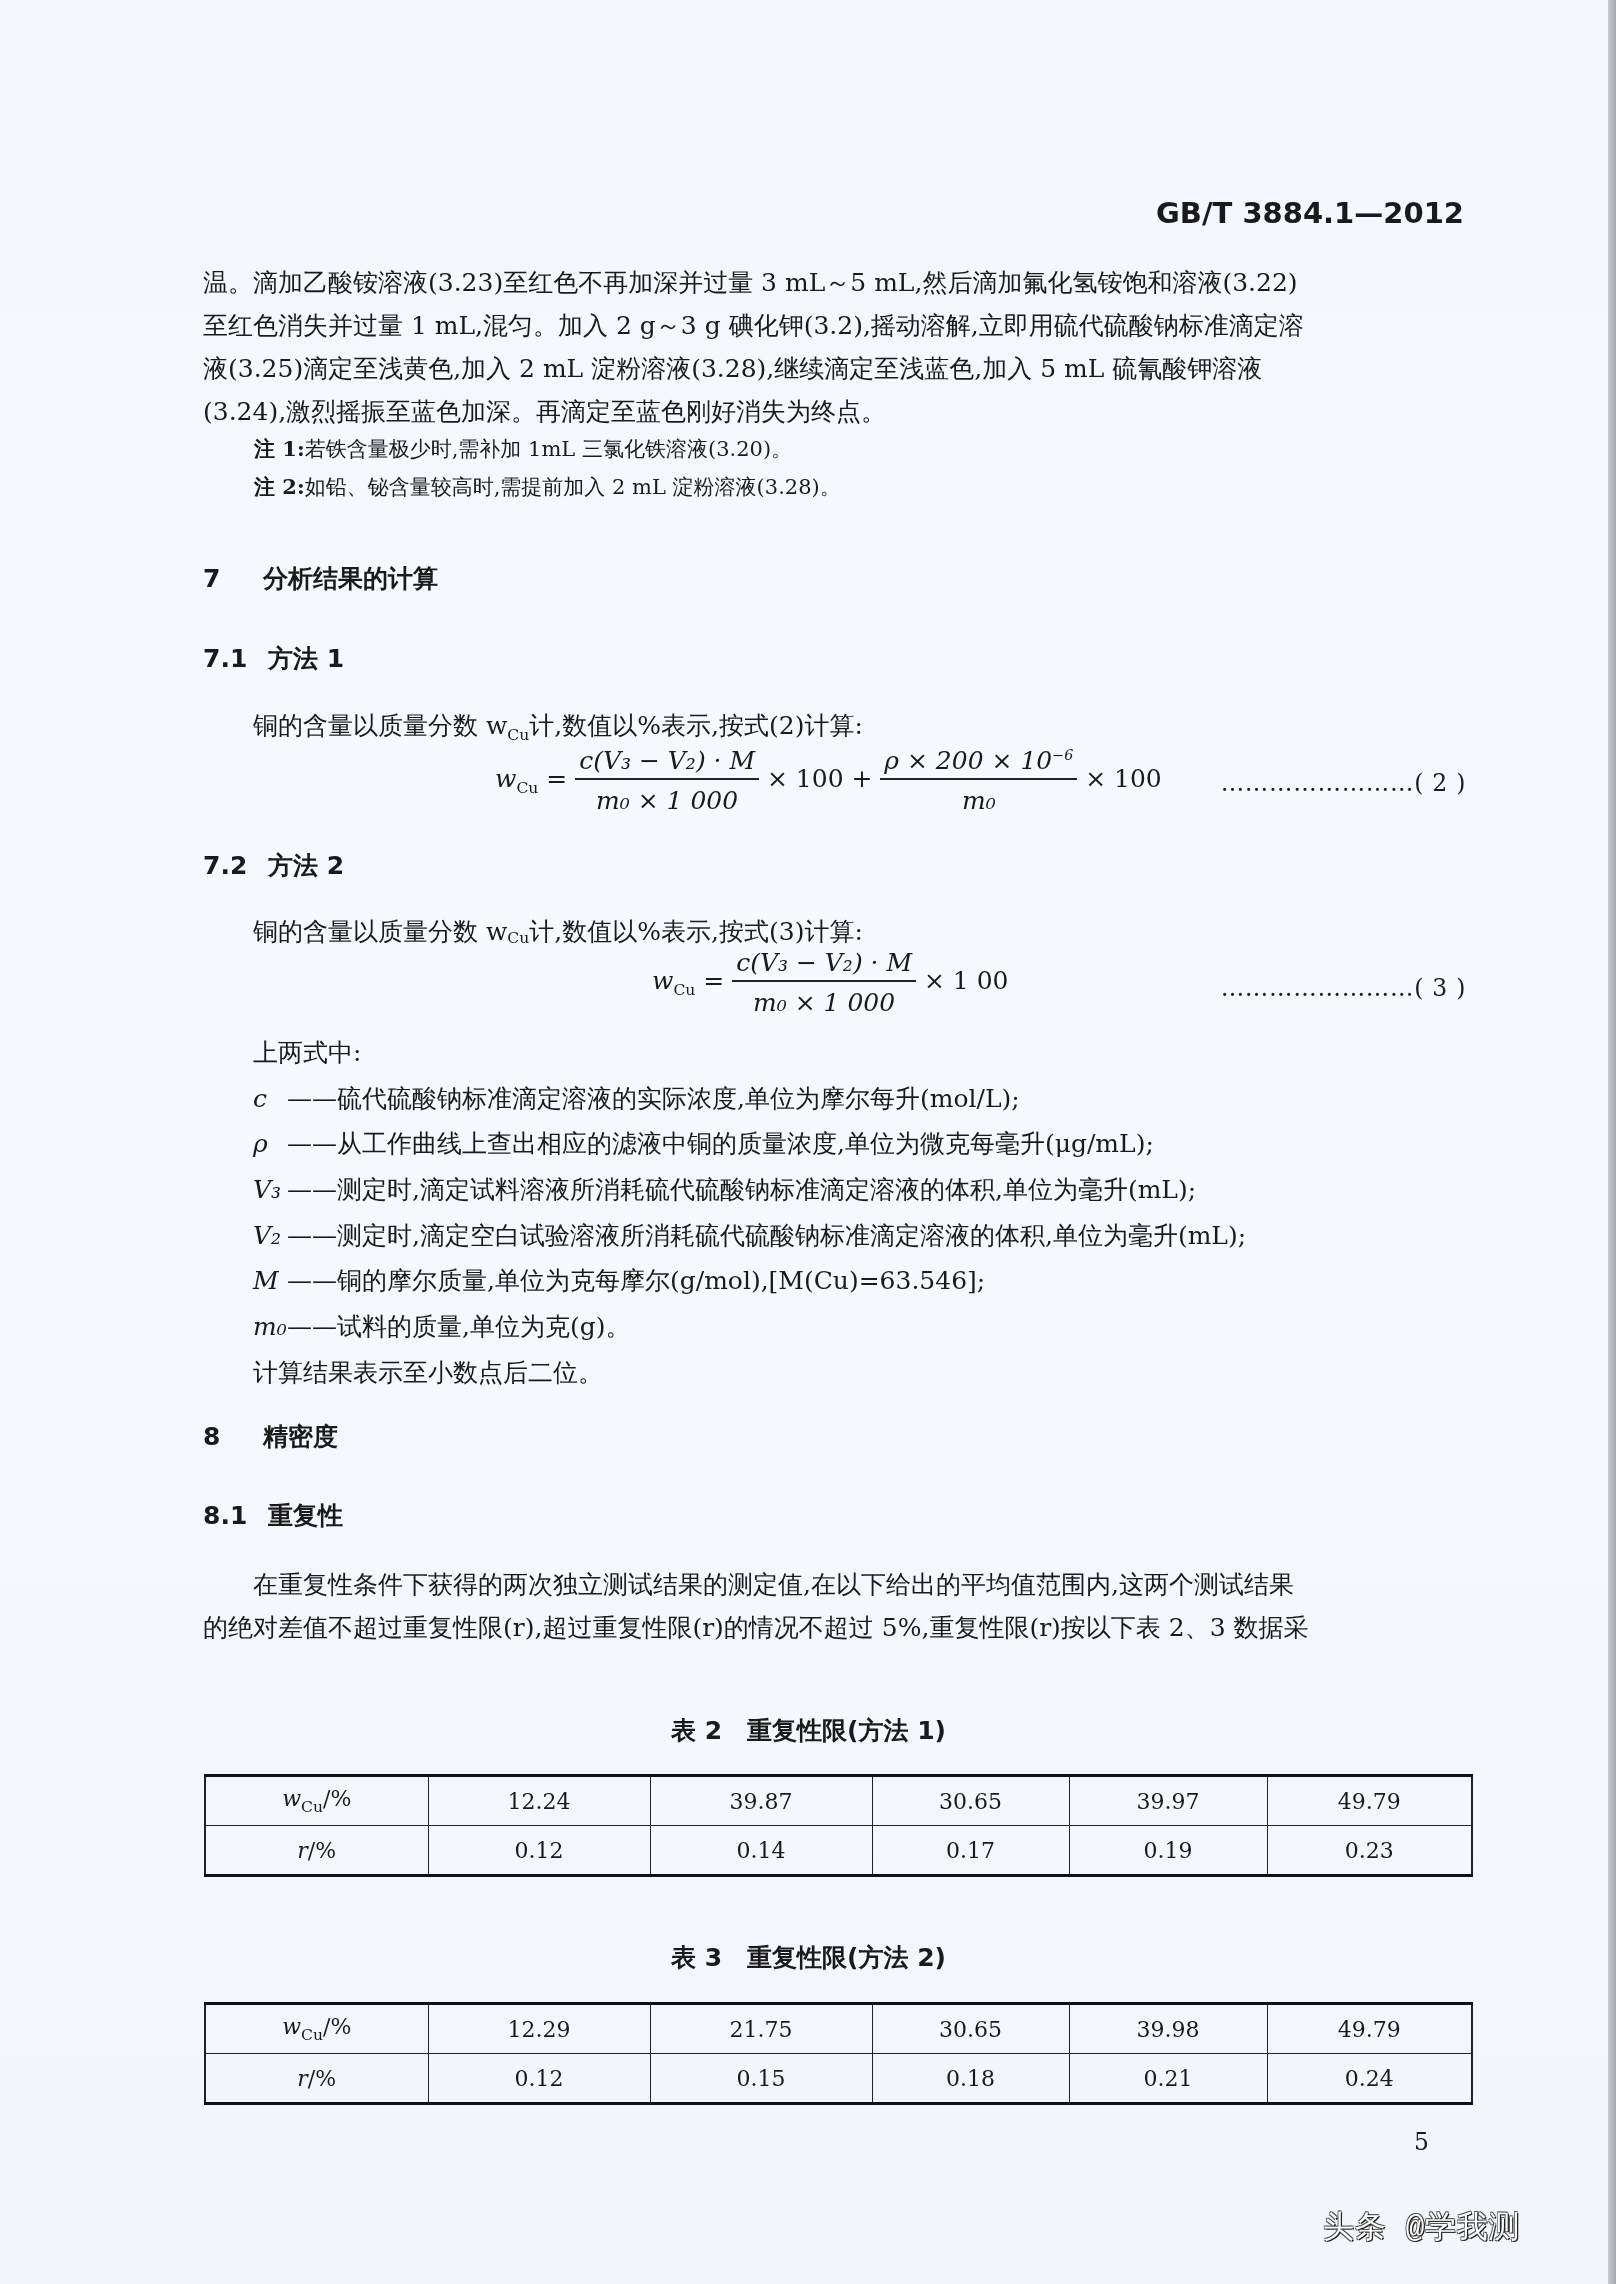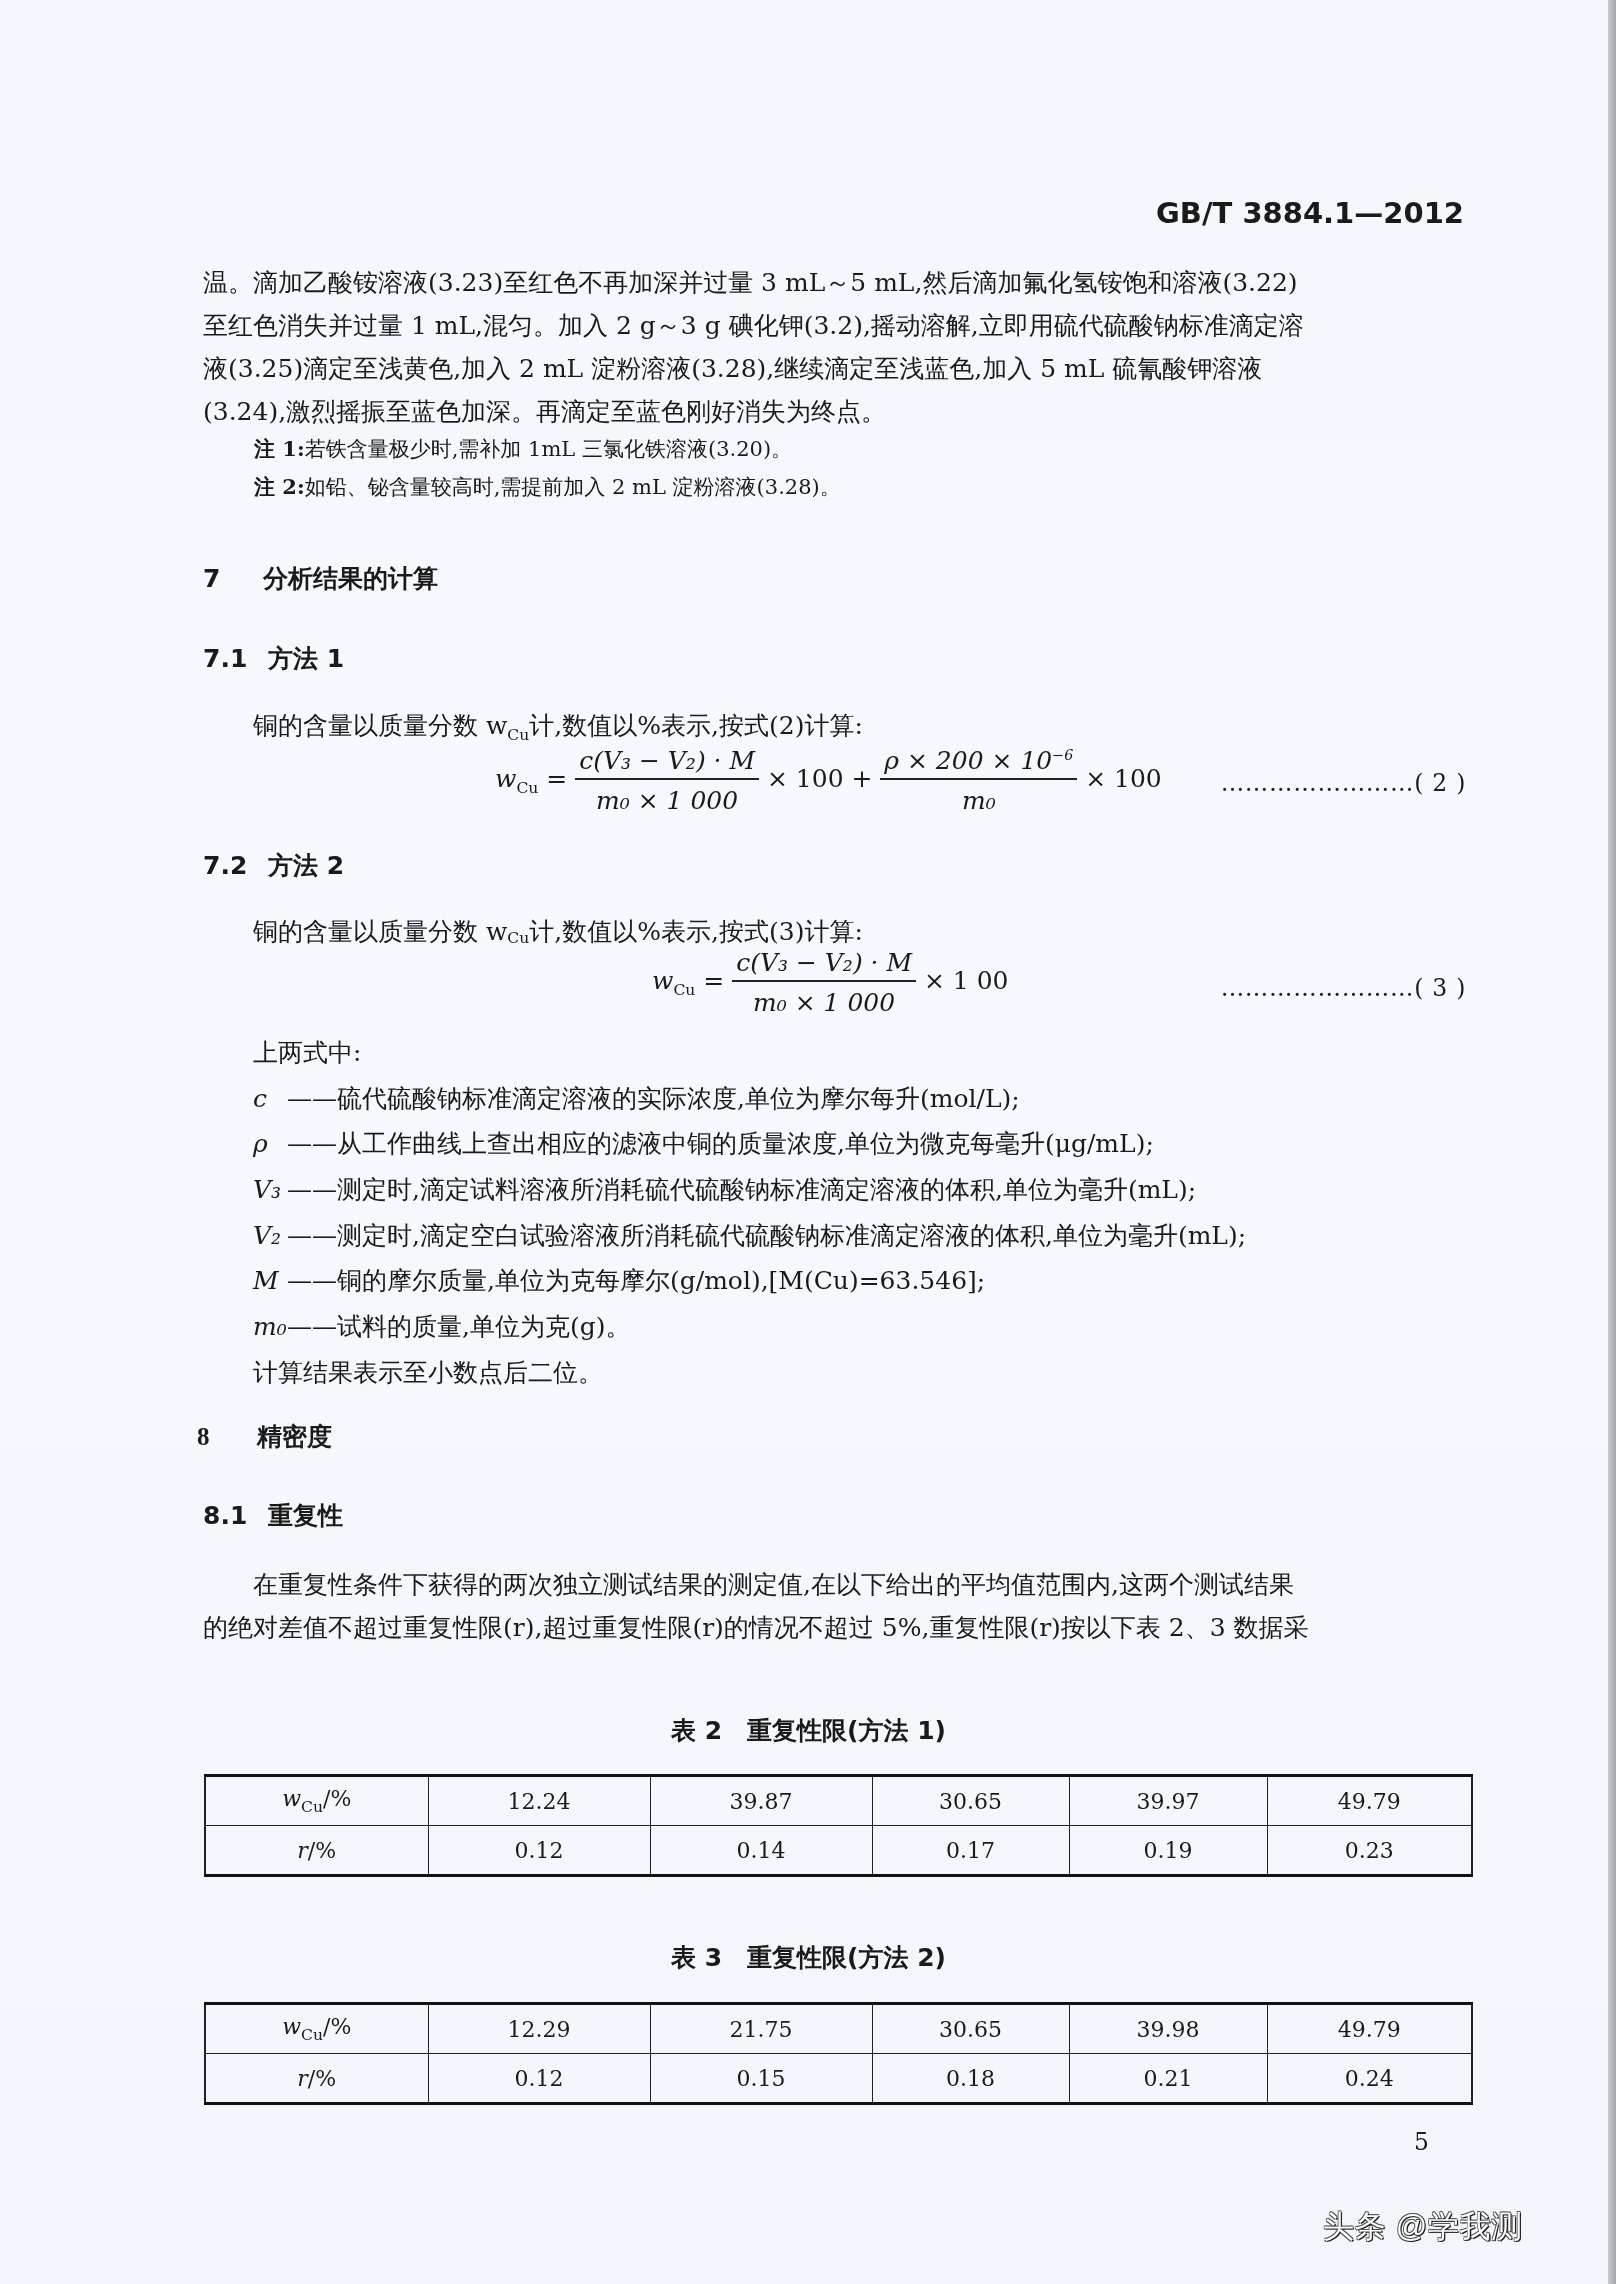--- a/index.html
+++ b/index.html
@@ -46,21 +46,21 @@
   }
   table.rep td {
     border: 1.3px solid #222; height: 48px; text-align: center; padding: 0;
   }
   table.rep { border-top: 3.3px solid #111; border-bottom: 3.3px solid #111; }
   table.rep td:first-child { border-left: 2px solid #222; }
   table.rep td:last-child { border-right: 2px solid #222; }
   .pagenum { position: absolute; left: 1414px; top: 2128px; font-size: 23.5px; }
   .watermark {
     position: absolute; left: 1323px; top: 2206px;
-    font-family: Liberation Sans, sans-serif; font-size: 31px; color: #fff;
+    font-family: Liberation Mono, monospace; font-size: 31px; color: #fff;
     text-shadow: 1.3px 1.3px 0 #222, -0.7px -0.7px 0 #555, 0.7px -0.7px 0 #555, -0.7px 0.7px 0 #555;
     letter-spacing: 0.7px;
   }
 </style>
 </head>
 <body>
 
 <div class="page-edge"></div>
 
 <div class="abs std-code">GB/T 3884.1—2012</div>
@@ -130,21 +130,21 @@
 
 <div class="def" style="top:1031px;">上两式中:</div>
 <div class="def" style="top:1077px;"><span class="sym">c</span><span>——硫代硫酸钠标准滴定溶液的实际浓度,单位为摩尔每升(mol/L);</span></div>
 <div class="def" style="top:1122px;"><span class="sym">ρ</span><span>——从工作曲线上查出相应的滤液中铜的质量浓度,单位为微克每毫升(μg/mL);</span></div>
 <div class="def" style="top:1168px;"><span class="sym">V₃</span><span>——测定时,滴定试料溶液所消耗硫代硫酸钠标准滴定溶液的体积,单位为毫升(mL);</span></div>
 <div class="def" style="top:1214px;"><span class="sym">V₂</span><span>——测定时,滴定空白试验溶液所消耗硫代硫酸钠标准滴定溶液的体积,单位为毫升(mL);</span></div>
 <div class="def" style="top:1259px;"><span class="sym">M</span><span>——铜的摩尔质量,单位为克每摩尔(g/mol),[M(Cu)=63.546];</span></div>
 <div class="def" style="top:1305px;"><span class="sym">m₀</span><span>——试料的质量,单位为克(g)。</span></div>
 <div class="def" style="top:1351px;text-align:center;">计算结果表示至小数点后二位。</div>
 
-<div class="abs h" style="left:197px; top:1420px;font-family:Liberation Serif, serif;">
+<div class="abs h" style="left:203px; top:1420px;">
   <span class="num">8</span><span>精密度</span>
 </div>
 <div class="abs h" style="left:203px; top:1499px;">
   <span class="num2">8.1</span><span>重复性</span>
 </div>
 <div class="para" style="top:1563px;">
   <span class="line indent">在重复性条件下获得的两次独立测试结果的测定值,在以下给出的平均值范围内,这两个测试结果</span>
   <span class="line">的绝对差值不超过重复性限(r),超过重复性限(r)的情况不超过 5%,重复性限(r)按以下表 2、3 数据采</span>
 </div>
 

